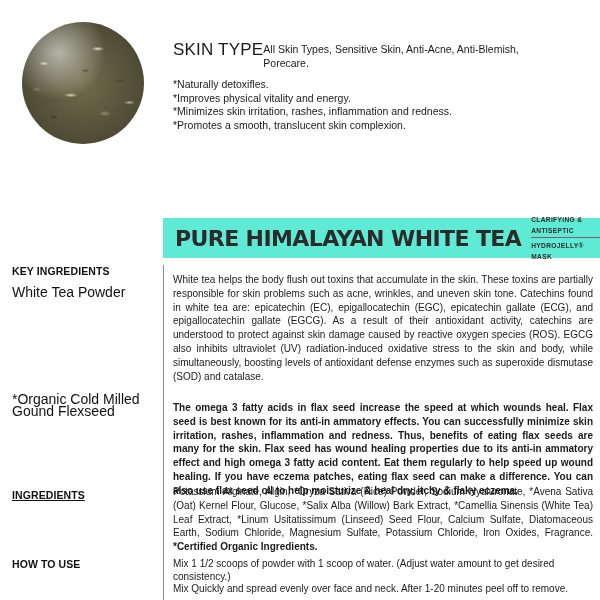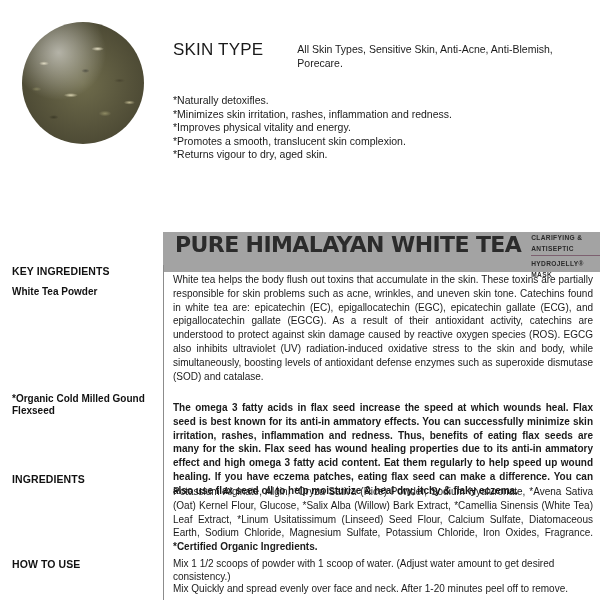--- a/index.html
+++ b/index.html
@@ -63,52 +63,52 @@
     font-size: 17px;
     letter-spacing: 0.2px;
     color: #1a1a1a;
     font-weight: 400;
     white-space: nowrap;
   }
   .skin-type-value {
     font-size: 10.5px;
     line-height: 13.5px;
     color: #1a1a1a;
-    margin-left: 34px;
+    margin-left: 0;
     margin-top: 3px;
     max-width: 260px;
   }
 
   .benefits-heading {
     margin-top: 24px;
     font-size: 17px;
     letter-spacing: 0.2px;
     color: #1a1a1a;
   }
   .benefits-list {
-    margin-top: 24px;
+    margin-top: 8px;
     list-style: none;
     padding: 0;
   }
   .benefits-list li {
     font-size: 10.5px;
     line-height: 13.6px;
     color: #1a1a1a;
   }
 
   
   .banner {
     position: absolute;
     left: 163px;
-    top: 232px;
+    top: 218px;
     width: 437px;
     height: 40px;
-    background: #a3a3a3;
+    background: #5eead4;
     display: flex;
-    align-items: flex-start;
+    align-items: center;
   }
   .banner-title {
     font-family: "DejaVu Sans", sans-serif;
     font-weight: bold;
     font-size: 22px;
     letter-spacing: -0.6px;
     color: #2b2b2b;
     margin-left: 12px;
     white-space: nowrap;
   }
@@ -163,22 +163,22 @@
     width: 420px;
   }
 
   .sec-label {
     font-size: 10.5px;
     font-weight: bold;
     color: #111111;
     letter-spacing: 0.1px;
   }
   .sub-label {
-    font-size: 10px;
-    font-weight: bold;
+    font-size: 14px;
+    font-weight: normal;
     color: #111111;
     line-height: 12px;
   }
 
   .para {
     font-size: 10px;
     line-height: 13.8px;
     color: #1a1a1a;
     text-align: justify;
   }
@@ -196,21 +196,21 @@
   .howto-para {
     font-size: 10px;
     line-height: 12.6px;
     color: #1a1a1a;
   }
 
   
   .p-key-ing   { position: absolute; top: 0px; }
   .p-white-tea { position: absolute; top: 21px; }
   .p-flax      { position: absolute; top: 128px; }
-  .p-ingr-lbl  { position: absolute; top: 208px; }
+  .p-ingr-lbl  { position: absolute; top: 224px; text-decoration: underline; }
   .p-howto-lbl { position: absolute; top: 293px; }
 
   .r-white-tea { position: absolute; top: 8px; width: 420px; }
   .r-flax      { position: absolute; top: 124px; width: 420px; font-weight: bold; }
   .r-ingr      { position: absolute; top: 220px; width: 420px; }
   .r-howto     { position: absolute; top: 293px; width: 420px; }
 </style>
 </head>
 <body>
 
@@ -221,24 +221,23 @@
   <div class="top-text">
 
     <div class="skin-type-row">
       <div class="heading-lg">SKIN TYPE</div>
       <div class="skin-type-value">All Skin Types, Sensitive Skin, Anti-Acne, Anti-Blemish, Porecare.</div>
     </div>
 
 
     <ul class="benefits-list">
       <li>*Naturally detoxifles.</li>
+      <li>*Improves physical vitality and energy.</li>
       <li>*Minimizes skin irritation, rashes, inflammation and redness.</li>
-      <li>*Improves physical vitality and energy.</li>
       <li>*Promotes a smooth, translucent skin complexion.</li>
-      <li>*Returns vigour to dry, aged skin.</li>
     </ul>
 
   </div>
 </div>
 
 <div class="banner">
   <div class="banner-title">PURE HIMALAYAN WHITE TEA</div>
   <div class="banner-sub">
     <span class="banner-sub-line1">CLARIFYING &amp; ANTISEPTIC</span>
     <span class="banner-sub-line2">HYDROJELLY® MASK</span>

